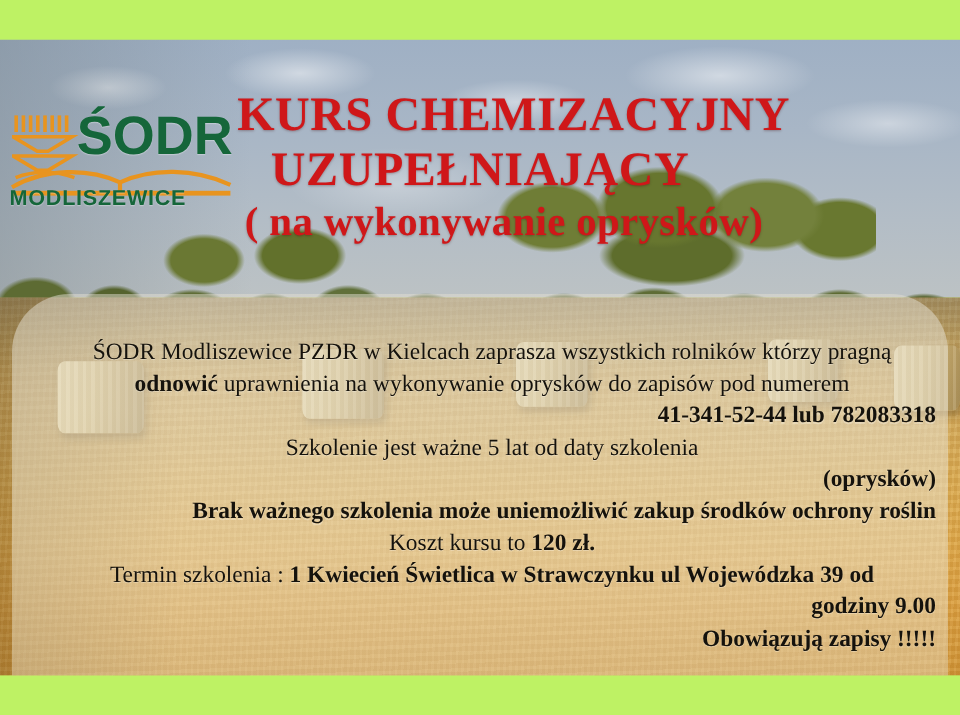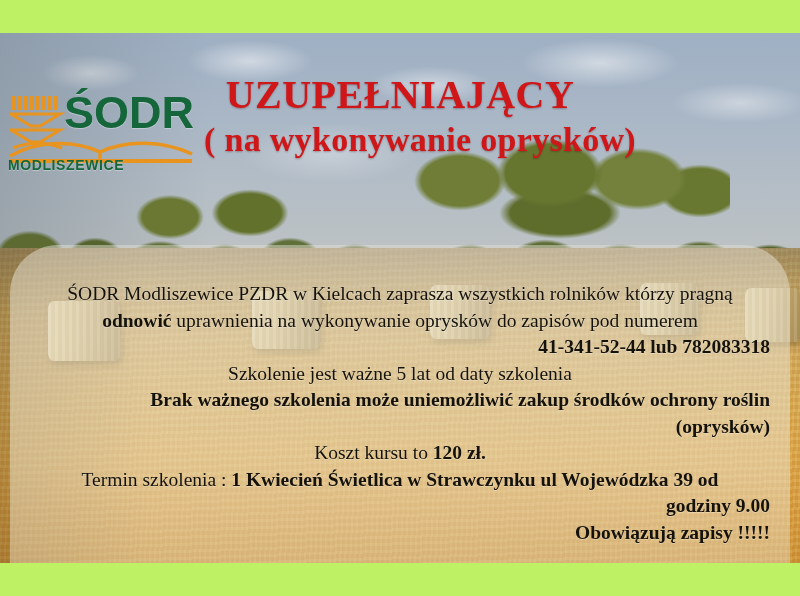--- a/index.html
+++ b/index.html
@@ -101,39 +101,39 @@
   .logo-mark{position:absolute;left:4px;top:4px;width:56px;height:62px;}
   .logo-word{
     position:absolute;left:58px;top:-2px;
     font-family:"Liberation Sans", sans-serif;font-weight:bold;
     font-size:45px;line-height:45px;color:#15663a;letter-spacing:0px;
     text-shadow:0 1px 1px rgba(255,255,255,.35);
   }
   .logo-sub{
     position:absolute;left:2px;top:63px;
     font-family:"Liberation Sans", sans-serif;font-weight:bold;
-    font-size:14px;line-height:21px;color:#15663a;letter-spacing:.6px;
+    font-size:18px;line-height:21px;color:#15663a;letter-spacing:.6px;
     text-shadow:0 1px 1px rgba(255,255,255,.35);
   }
   .logo-book{position:absolute;left:2px;top:46px;width:188px;height:26px;}
 
   
   .title{
     position:absolute;left:0;top:72px;width:800px;
     text-align:center;color:#cf1719;
     font-family:"Liberation Serif", serif;font-weight:bold;
     text-shadow:0 1px 2px rgba(60,0,0,.30);
   }
   .title .l1{font-size:40px;line-height:46px;letter-spacing:.5px;padding-left:56px;}
   .title .l2{font-size:40px;line-height:46px;letter-spacing:.5px;}
   .title .l3{font-size:34px;line-height:44px;letter-spacing:.3px;padding-left:40px;}
 
   
   .body-text{
-    position:absolute;left:30px;top:281px;width:740px;
+    position:absolute;left:40px;top:281px;width:740px;
     text-align:center;color:#15120c;
     font-family:"Liberation Serif", serif;
     font-size:19.5px;line-height:26.5px;
     text-shadow:0 1px 0 rgba(255,255,255,.28);
   }
   .body-text .ln{display:block;}
   .body-text b{font-weight:bold;}
   .ln-b{font-weight:bold;text-align:right;}
 </style>
 </head>
@@ -187,30 +187,31 @@
           <path d="M2 18 C30 2, 66 2, 92 14 C118 2, 154 2, 184 16"></path>
           <path d="M92 14 V22"></path>
         </g>
         <rect x="2" y="21" width="182" height="4" fill="#e8941f"></rect>
       </svg>
     </div>
     <div class="logo-sub">MODLISZEWICE</div>
   </div>
 
   <div class="title">
+    <div class="l1">KURS CHEMIZACYJNY</div>
     <div class="l2">UZUPEŁNIAJĄCY</div>
     <div class="l3">( na wykonywanie oprysków)</div>
   </div>
 
   <div class="body-text">
     <span class="ln">ŚODR Modliszewice PZDR w Kielcach  zaprasza wszystkich rolników którzy pragną</span>
     <span class="ln"><b>odnowić</b><span> uprawnienia na wykonywanie oprysków do zapisów pod numerem</span></span>
     <span class="ln ln-b">41-341-52-44 lub 782083318</span>
     <span class="ln">Szkolenie jest ważne 5 lat od daty szkolenia</span>
+    <span class="ln ln-b">(oprysków)</span>
     <span class="ln ln-b">Brak ważnego szkolenia może uniemożliwić zakup środków ochrony roślin</span>
-    <span class="ln ln-b">(oprysków)</span>
     <span class="ln"><span>Koszt kursu to </span><b>120 zł.</b></span>
     <span class="ln"><span>Termin szkolenia : </span><b>1 Kwiecień Świetlica w Strawczynku ul Wojewódzka 39 od</b></span>
     <span class="ln ln-b">godziny 9.00</span>
     <span class="ln ln-b">Obowiązują zapisy !!!!!</span>
   </div>
 
 </div>
 
 </body></html>

